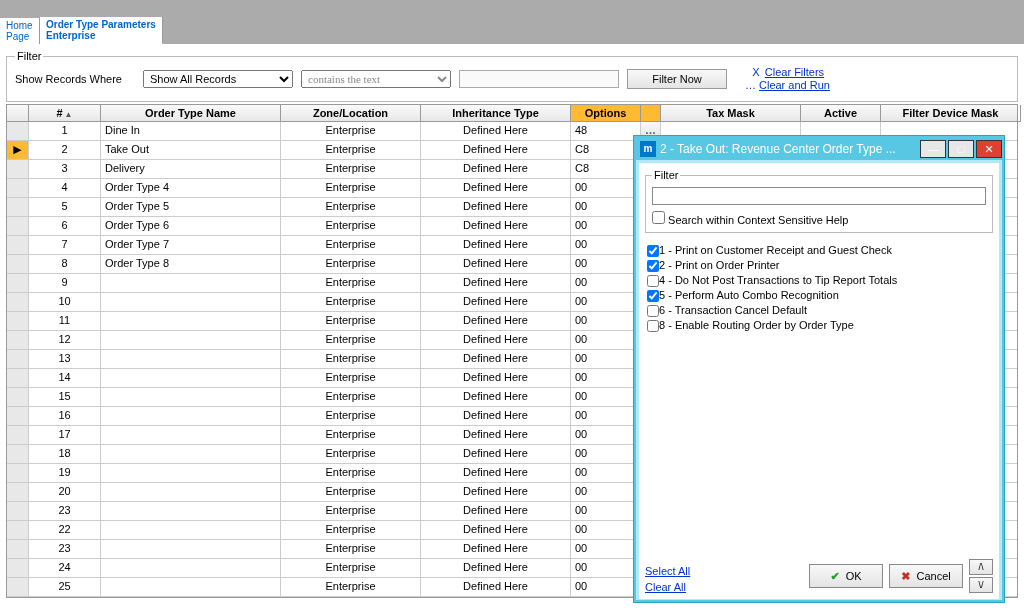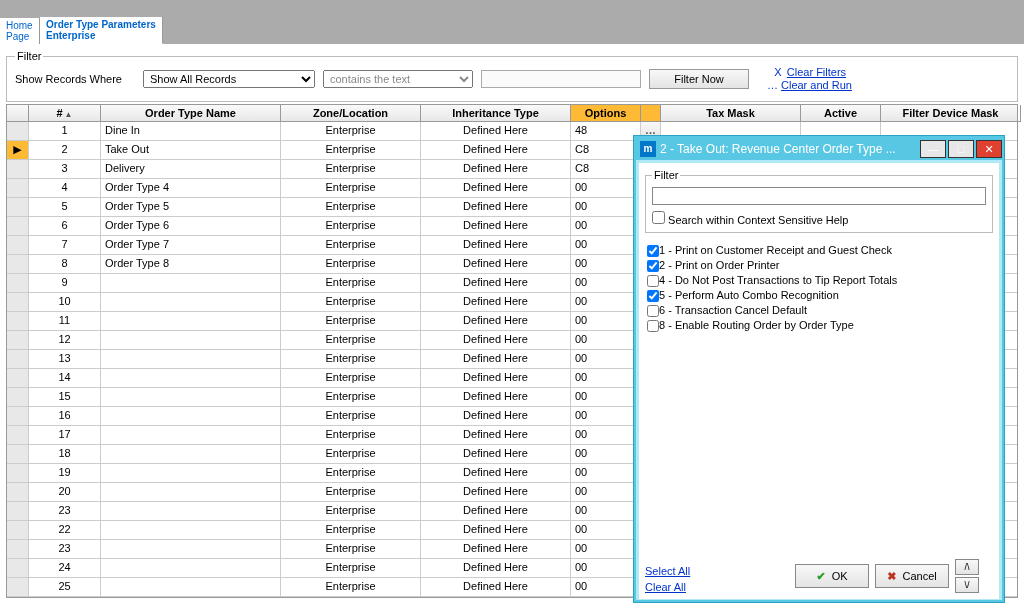--- a/index.html
+++ b/index.html
@@ -11,22 +11,22 @@
 .tab.active { border-bottom: 1px solid #fff; }
 .tab-link { color: #0066cc; cursor: pointer; }
 .tab .b { font-weight: bold; }
 
 
 .filter-fieldset { border: 1px solid #bbb; margin: 6px 6px 2px 6px; padding: 4px 8px 10px 8px; position: relative; }
 .filter-fieldset legend { font-size: 11px; padding: 0 2px; }
 .filter-row { display: flex; align-items: center; gap: 8px; }
 .filter-label { min-width: 120px; }
 select, input[type=text] { font-size: 11px; padding: 1px 2px; }
-.filter-select1 { width: 172px; }
-.filter-select2 { width: 150px; color: #888; }
+.filter-select1 { width: 150px; }
+.filter-select2 { width: 150px; color: #888; font-family: Liberation Serif, serif; }
 .filter-input { width: 160px; height: 18px; background: #fafafa; border: 1px solid #aaa; }
 .filter-btn { width: 100px; height: 20px; background: linear-gradient(#f8f8f8,#e4e4e4); border: 1px solid #999; cursor: pointer; font-size: 11px; }
 .filter-links { display: flex; flex-direction: column; gap: 1px; margin-left: 10px; font-size: 11px; text-align: center; }
 .filter-links a { color: #0033cc; text-decoration: underline; cursor: pointer; }
 .filter-links .x { color: #0033cc; margin-right: 4px; display: inline-block; width: 10px; }
 
 
 .grid { margin: 0 6px; border: 1px solid #999; }
 .grid-header { display: grid; grid-template-columns: 22px 72px 180px 140px 150px 70px 20px 140px 80px 140px; background: linear-gradient(#fafafa,#e6e6e6); font-weight: bold; font-size: 11px; }
 .grid-header div { border-right: 1px solid #999; border-bottom: 1px solid #999; padding: 2px 4px; text-align: center; }
@@ -54,21 +54,21 @@
 .dialog-body { background: #fff; margin: 3px; height: 436px; padding: 6px; position: relative; }
 .dlg-filter-fs { border: 1px solid #bbb; padding: 6px; margin-bottom: 6px; }
 .dlg-filter-fs legend { font-size: 11px; padding: 0 2px; }
 .dlg-search { width: 100%; height: 18px; border: 1px solid #888; }
 .dlg-chk-row { margin-top: 6px; font-size: 11px; }
 
 .opt-list { padding: 4px 2px; }
 .opt-item { font-size: 11px; line-height: 15px; display: flex; align-items: center; }
 .opt-item input { width: 12px; height: 12px; }
 
-.dlg-bottom { position: absolute; bottom: 6px; left: 6px; right: 20px; display: flex; align-items: flex-end; }
+.dlg-bottom { position: absolute; bottom: 6px; left: 6px; right: 6px; display: flex; align-items: flex-end; }
 .dlg-links { display: flex; flex-direction: column; gap: 4px; }
 .dlg-links a { color: #0033cc; text-decoration: underline; font-size: 11px; cursor: pointer; }
 .dlg-buttons { margin-left: auto; display: flex; gap: 6px; align-items: center; }
 .dlg-btn { height: 24px; width: 74px; background: linear-gradient(#f8f8f8,#e4e4e4); border: 1px solid #888; display: flex; align-items: center; justify-content: center; gap: 6px; font-size: 11px; cursor: pointer; }
 .ok-ico { color: #2a9d2a; font-weight: bold; }
 .x-ico { color: #c03020; font-weight: bold; }
 .arrow-col { display: flex; flex-direction: column; gap: 2px; }
 .arrow-btn { width: 24px; height: 16px; background: linear-gradient(#f8f8f8,#e4e4e4); border: 1px solid #888; font-size: 9px; text-align: center; line-height: 14px; cursor: pointer; }
 
 .sort-arrow { font-size: 8px; margin-left: 2px; color: #555; }

